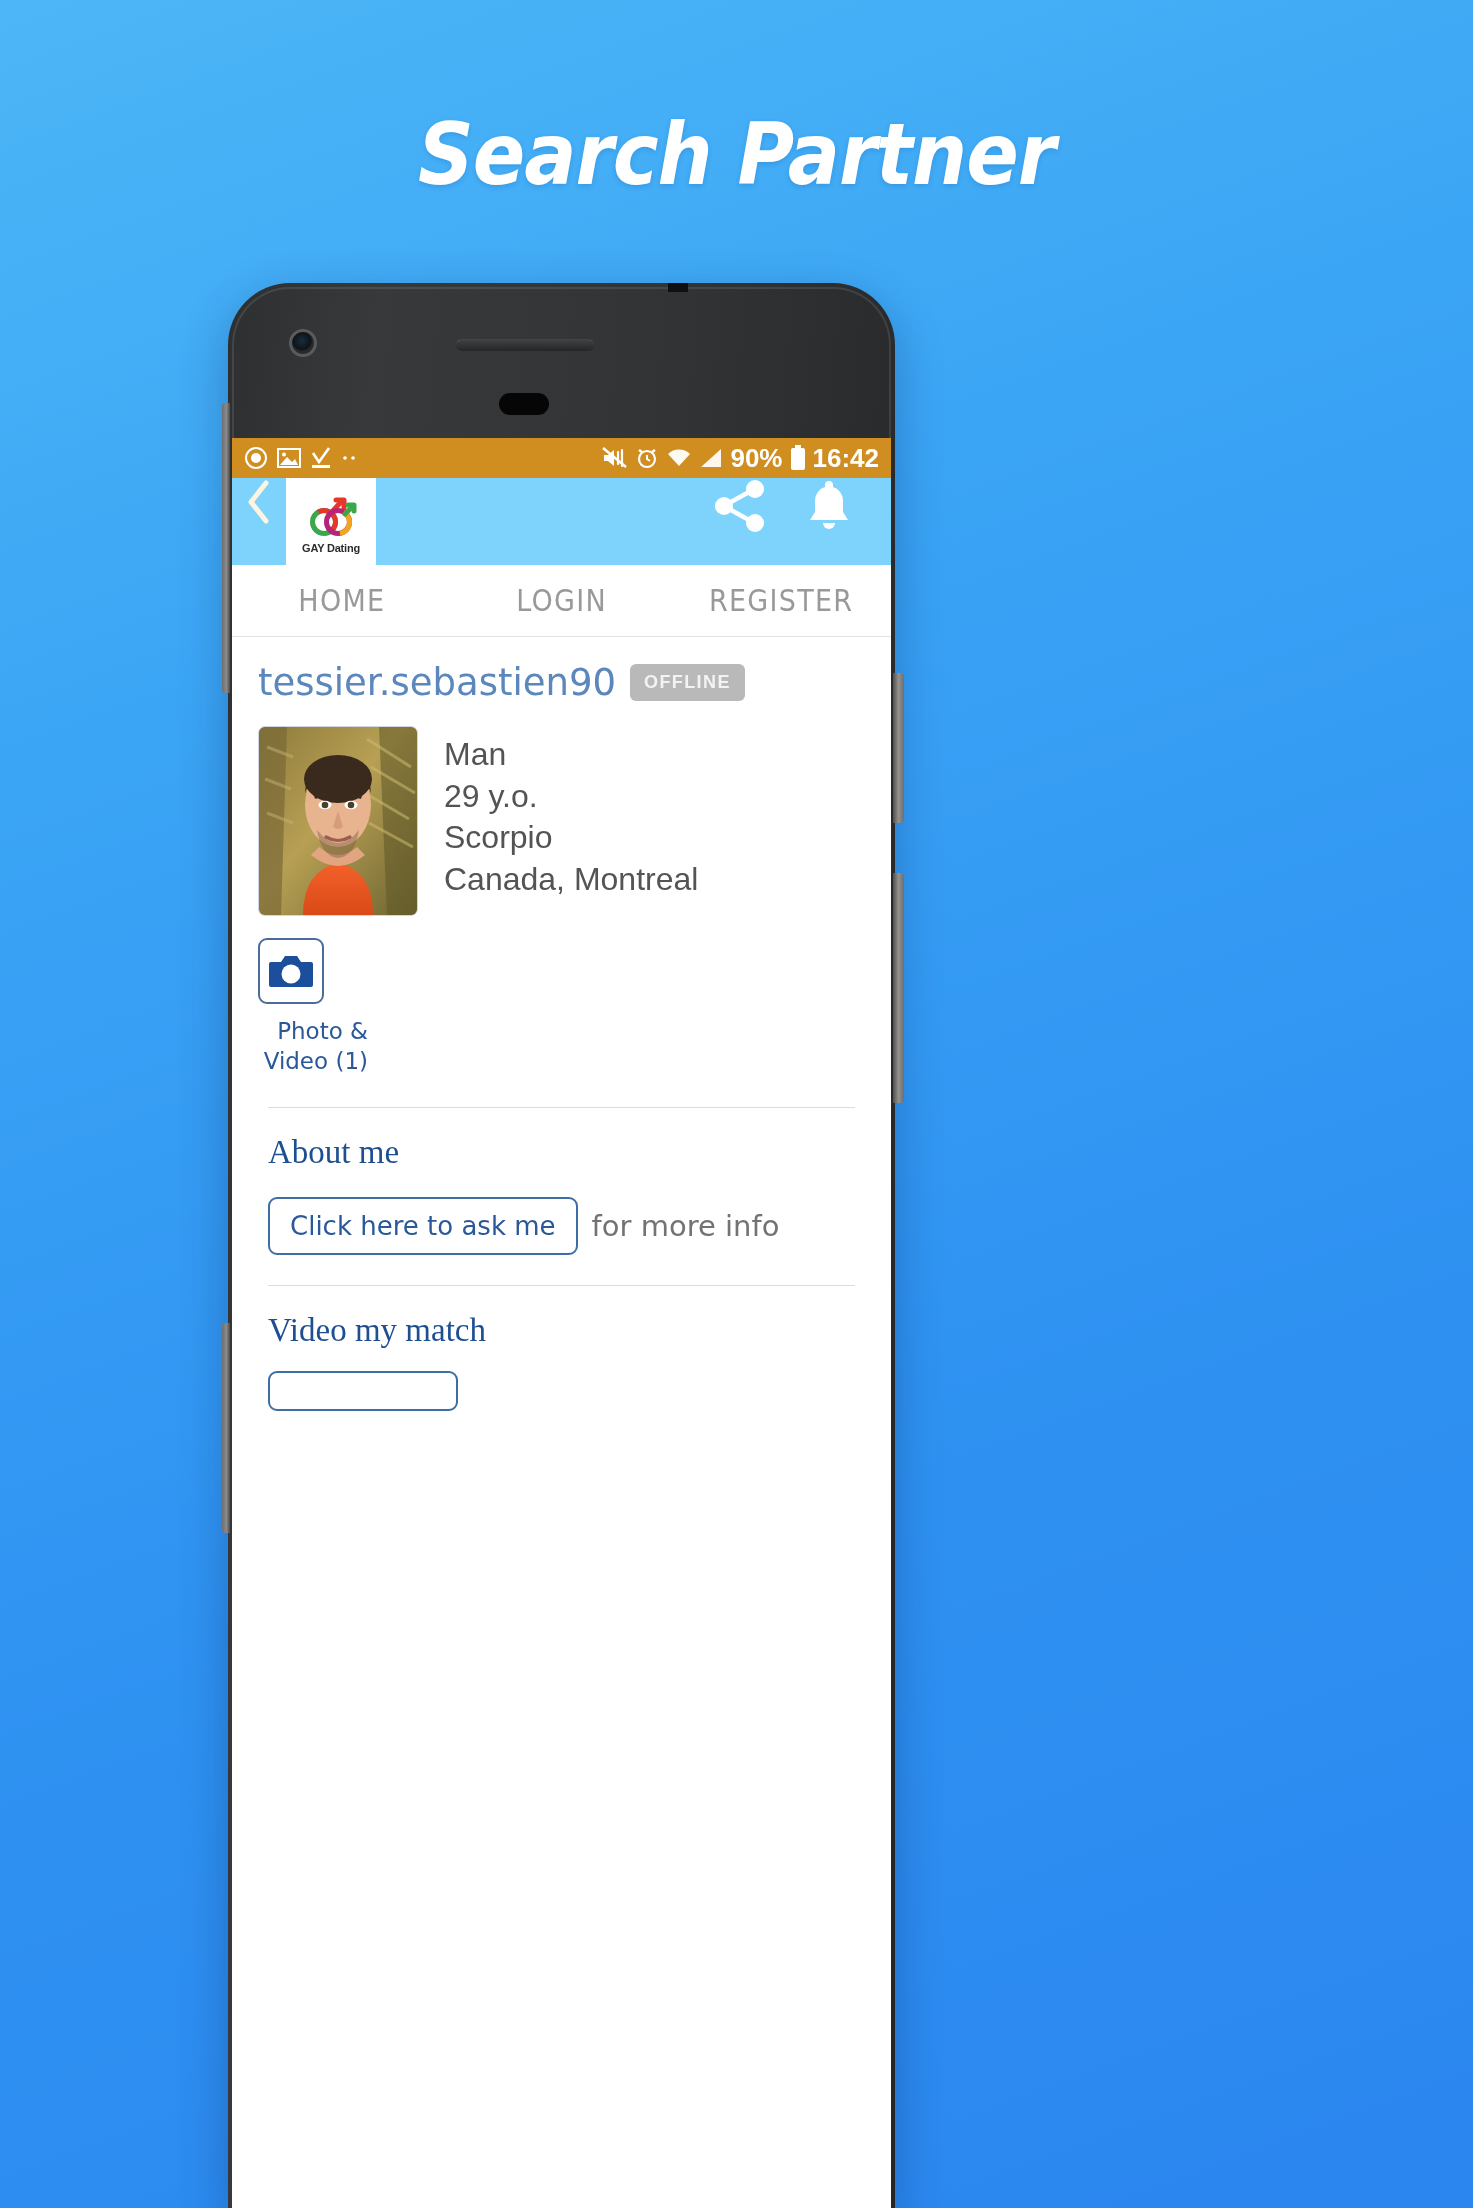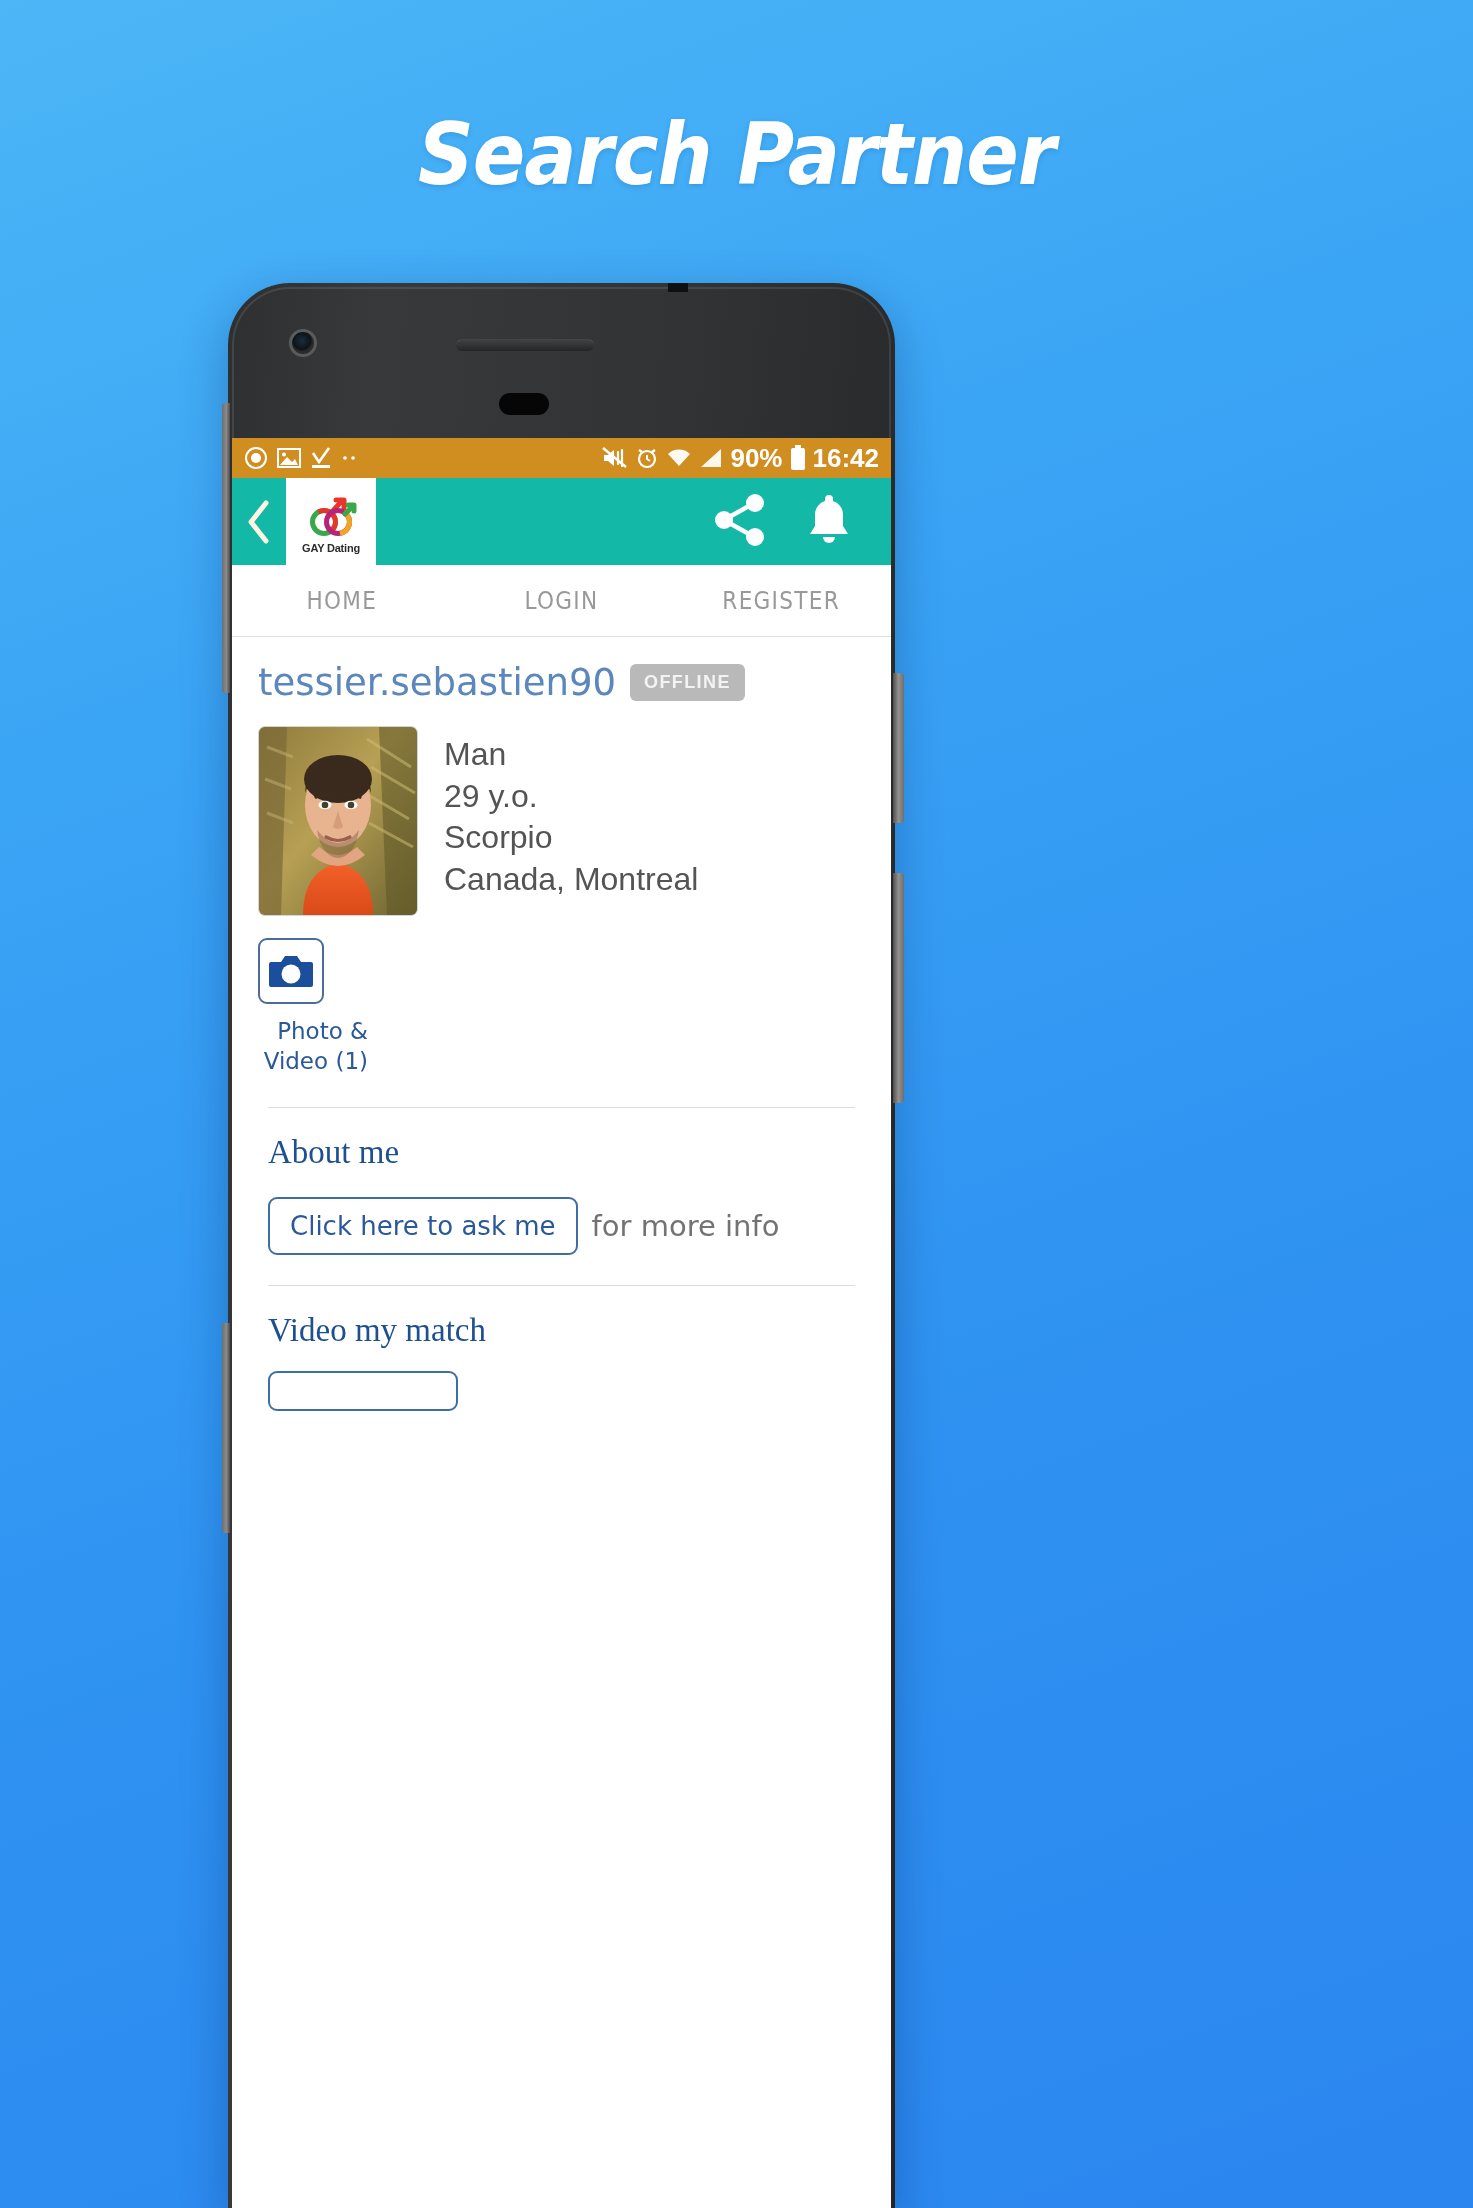--- a/index.html
+++ b/index.html
@@ -90,22 +90,22 @@
     height:40px; background:#d08e21; color:#fff;
     display:flex; align-items:center; padding:0 12px;
     font-size:25px;
   }
   .sb-left{ display:flex; align-items:center; gap:9px; flex:1; }
   .sb-right{ display:flex; align-items:center; gap:7px; font-weight:bold; font-size:26px; }
   .sb-ico{ display:inline-flex; align-items:center; }
 
   
   .appbar{
-    height:87px; background:#14b8a6;
-    display:flex; align-items:center; position:relative;
+    height:87px; background:#7dd3fc;
+    display:flex; align-items:flex-start; position:relative;
   }
   .back-chevron{
     width:54px; display:flex; justify-content:center; align-items:center;
     color:#fff7ea; cursor:pointer;
   }
   .logo-tile{
     width:90px; height:87px; background:#fff;
     display:flex; flex-direction:column; align-items:center; justify-content:center;
     padding-top:4px;
   }
@@ -117,21 +117,21 @@
   .appbar-actions{ display:flex; align-items:center; gap:34px; padding-right:36px; }
 
   
   .tabs{
     height:72px; display:flex; align-items:center;
     border-bottom:1px solid #e2e2e2;
     background:#fff;
   }
   .tab{
     flex:1; text-align:center;
-    font-size:24px; color:#999999; letter-spacing:1.3px;
+    font-size:30px; color:#999999; letter-spacing:1.3px;
     font-family:"DejaVu Sans Condensed","Liberation Sans", sans-serif;
     cursor:pointer;
   }
 
   
   .content{ padding:24px 26px 0 26px; }
 
   .uname-row{ display:flex; align-items:center; gap:14px; margin-bottom:22px; }
   .uname{
     font-size:37px; color:#5b87bd; font-weight:400;

